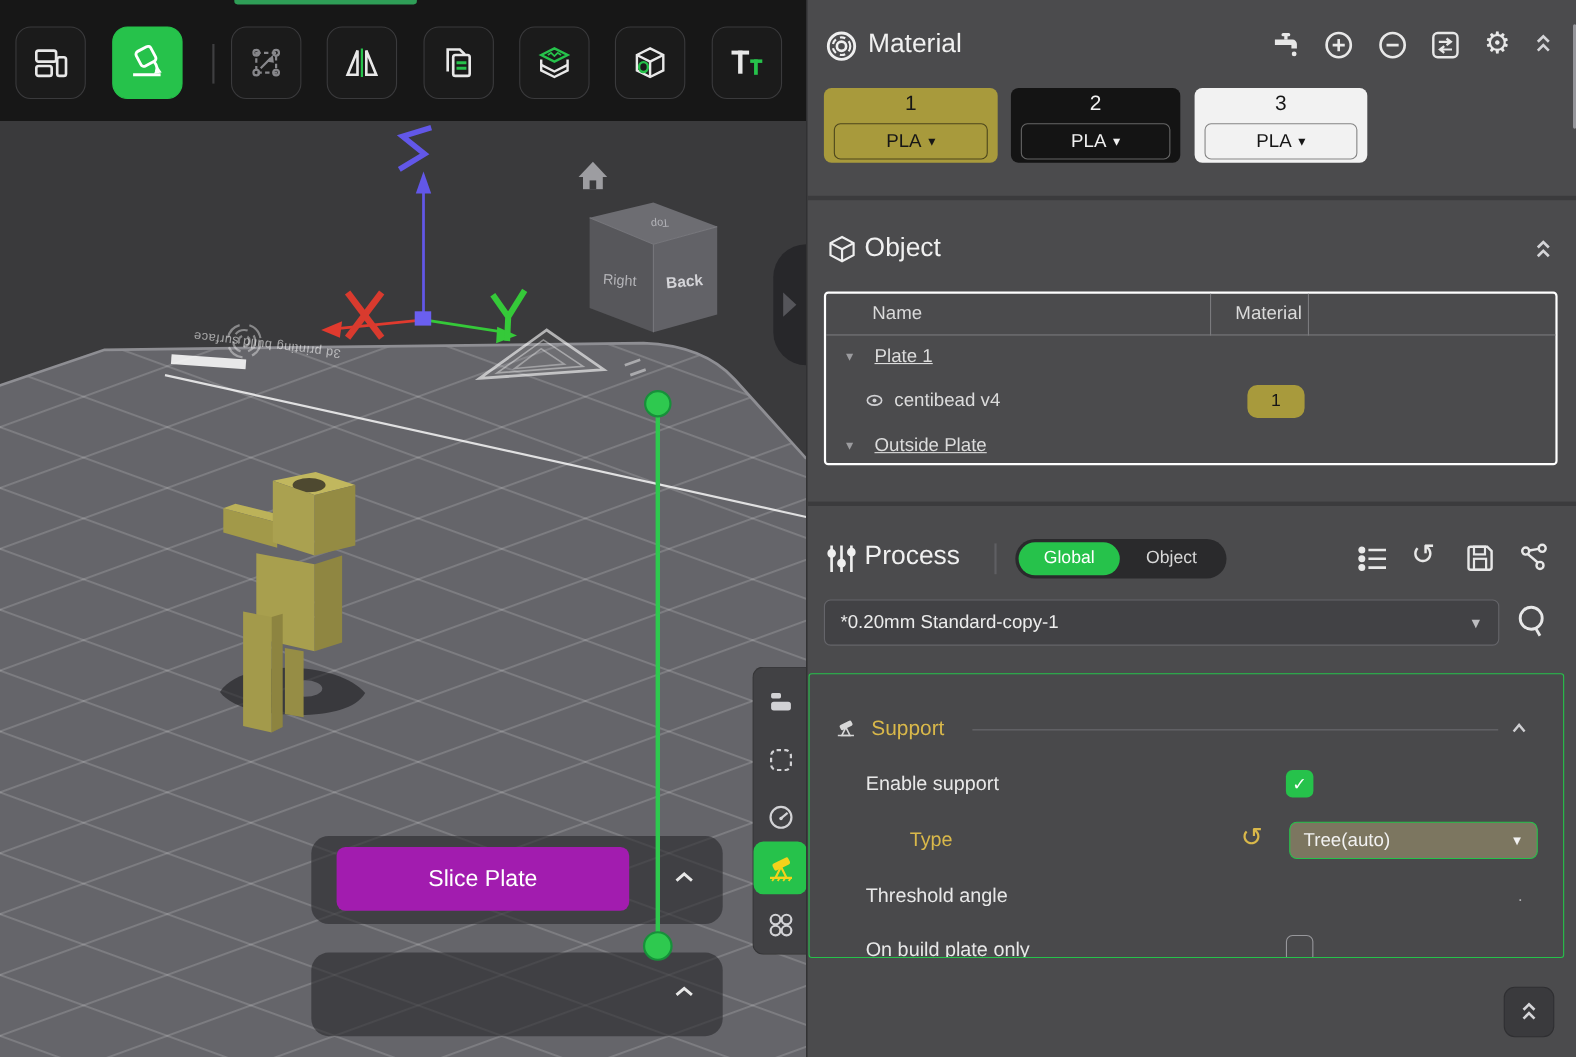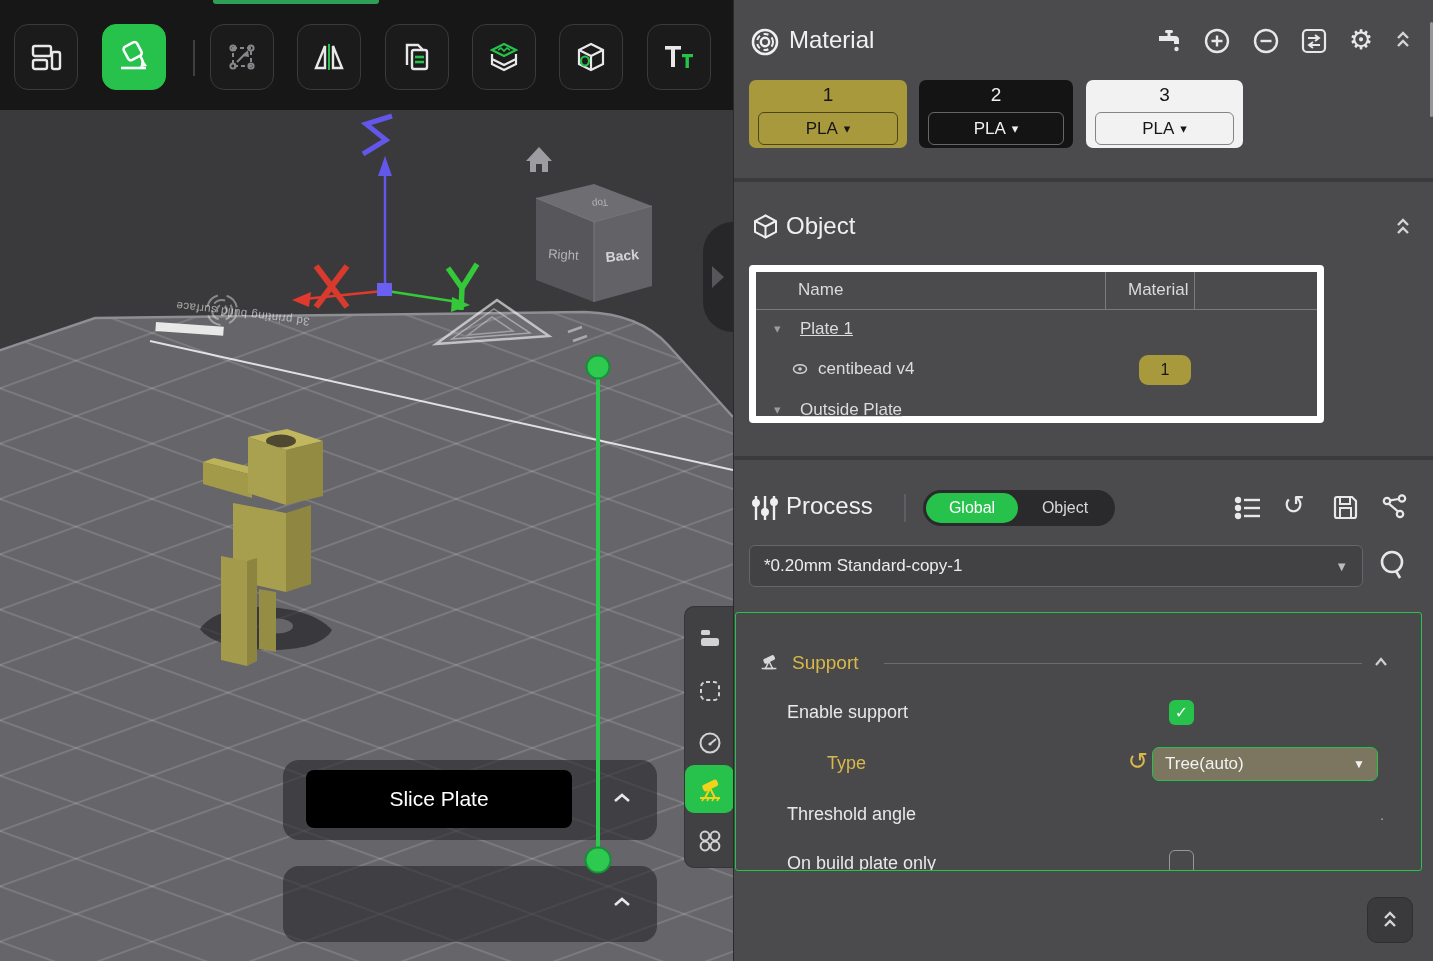--- a/index.html
+++ b/index.html
@@ -31,21 +31,21 @@
   .side-tabs {
     position:absolute; left:684px; top:606px; width:49px; height:262px; z-index:30;
     background:#414144; border:1px solid #353537; border-right:none; border-radius:10px 0 0 10px;
   }
   .side-tab { position:absolute; left:0; width:49px; height:44px; display:flex; align-items:center; justify-content:center; }
   .side-tab.active { background:#26c24b; border-radius:9px; height:48px; }
 
   
   .cmd-tray { position:absolute; z-index:20; background:rgba(42,42,45,.62); border-radius:16px; }
   .slice-btn {
-    position:absolute; left:23px; top:10px; width:266px; height:58px; background:#000000; border-radius:8px;
+    position:absolute; left:23px; top:10px; width:266px; height:58px; background:#a21caf; border-radius:8px;
     color:#fff; font-size:21px; display:flex; align-items:center; justify-content:center;
   }
   .lan-label { position:absolute; left:0; top:0; width:320px; height:100%; display:flex; align-items:center; justify-content:center; color:#ececec; font-size:21px; }
   .tray-chev { position:absolute; right:24px; top:50%; transform:translateY(-50%); }
 
   .collapse-handle {
     position:absolute; left:703px; top:222px; width:30px; height:110px; z-index:15;
     background:#27272a; border-radius:60px 0 0 60px;
   }
 
@@ -53,21 +53,21 @@
   .panel { position:absolute; left:733px; top:0; width:700px; height:961px; background:#4b4b4d; z-index:50; border-left:1px solid #2a2a2c; }
   .divider { position:absolute; left:0; width:700px; height:4px; background:#3b3b3d; }
   .sec-title { font-size:24px; color:#f0f0f0; }
   .ghost-ic { display:flex; align-items:center; justify-content:center; }
 
   .fil-card { position:absolute; top:80px; height:68px; border-radius:7px; }
   .fil-num { display:block; text-align:center; font-size:19px; margin-top:4px; }
   .fil-pill { position:absolute; left:9px; right:9px; bottom:3px; height:33px; border-radius:6px;
     display:flex; align-items:center; justify-content:center; gap:6px; font-size:17px; }
 
-  .obj-table { position:absolute; left:15px; top:265px; width:575px; height:158px; border:7px solid #ffffff; border-radius:4px; }
+  .obj-table { position:absolute; left:15px; top:265px; width:667px; height:158px; border:2px solid #ffffff; border-radius:4px; }
   .obj-head { position:absolute; left:0; top:0; width:100%; height:38px; border-bottom:1px solid #7a7a7d; font-size:17px; color:#dadada; }
   .obj-row { position:absolute; left:0; width:100%; height:40px; font-size:17px; color:#dcdcdc; }
   .tri { color:#9c9c9f; font-size:13px; }
   .mat-badge { position:absolute; left:383px; top:5px; width:52px; height:30px; background:#a89a3c; border-radius:9px;
     color:#161616; font-size:16px; display:flex; align-items:center; justify-content:center; }
 
   .toggle { position:absolute; left:189px; top:490px; width:192px; height:36px; background:#2a2a2c; border-radius:18px; }
   .toggle .seg { position:absolute; top:3px; height:30px; border-radius:15px; display:flex; align-items:center; justify-content:center; font-size:16px; }
   .seg.on { left:3px; width:92px; background:#26c24b; color:#fff; }
   .seg.off { left:95px; width:94px; color:#d8d8d8; }
@@ -76,21 +76,21 @@
     border-radius:6px; display:flex; align-items:center; font-size:17px; color:#ececec; padding:0 14px; }
   .preset .caret { margin-left:auto; color:#bcbcbf; font-size:13px; }
 
   .param-panel { position:absolute; left:1px; top:612px; width:687px; height:259px; background:#49494b;
     border:1.5px solid #26c24b; border-radius:3px; overflow:hidden; }
   .p-label { position:absolute; left:51px; font-size:18px; color:#e8e8e8; }
   .gold { color:#d9b84a; }
   .cb { position:absolute; left:433px; width:25px; height:25px; border-radius:6px; }
   .cb.checked { background:#26c24b; color:#fff; font-size:16px; display:flex; align-items:center; justify-content:center; }
   .cb.empty { border:1.5px solid #97979b; }
-  .combo { position:absolute; left:416px; width:226px; height:34px; border-radius:7px; display:flex; align-items:center;
+  .combo { position:absolute; left:436px; width:226px; height:34px; border-radius:7px; display:flex; align-items:center;
     padding:0 12px; font-size:17px; }
   .combo .caret { margin-left:auto; font-size:12px; }
   .num-input { position:absolute; left:432px; width:226px; height:34px; border-radius:7px; border:1px solid #76767b;
     background:rgba(58,58,62,.25); color:#efefef; font-size:17px; padding:0 12px; font-family:inherit; outline:none; }
   .dot-hint { position:absolute; left:644px; color:#b0b0b3; font-size:15px; }
 
   .float-btn { position:absolute; left:633px; top:897px; width:46px; height:46px; background:#3a3a3d; border:1px solid #2f2f32;
     border-radius:10px; display:flex; align-items:center; justify-content:center; }
   .scrollbar { position:absolute; left:696px; top:22px; width:3px; height:95px; background:#95959a; border-radius:2px; }
 </style>

